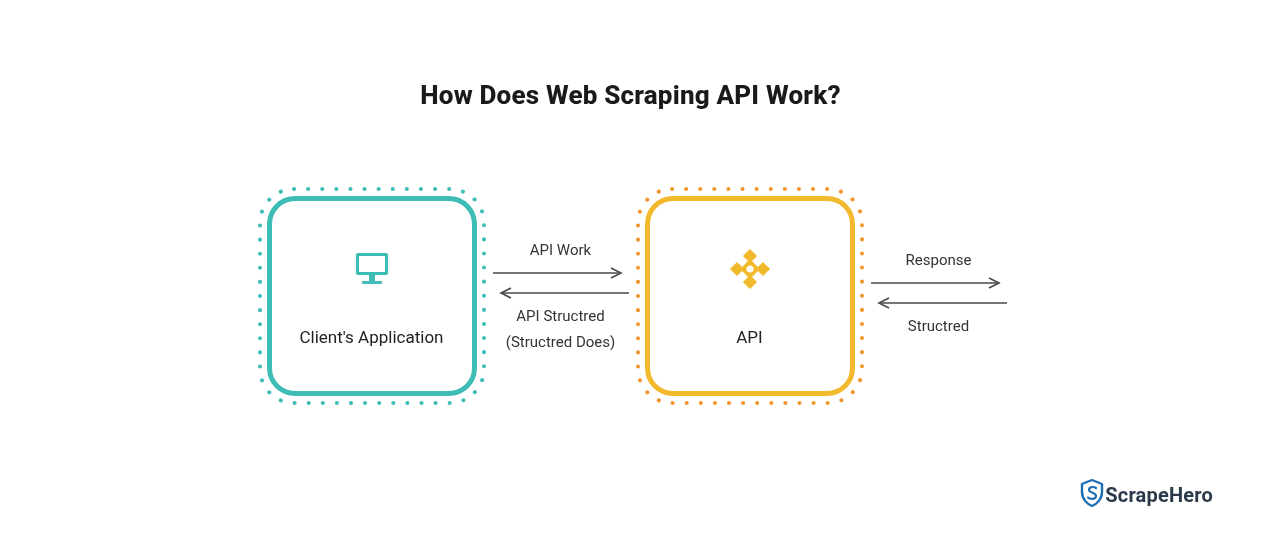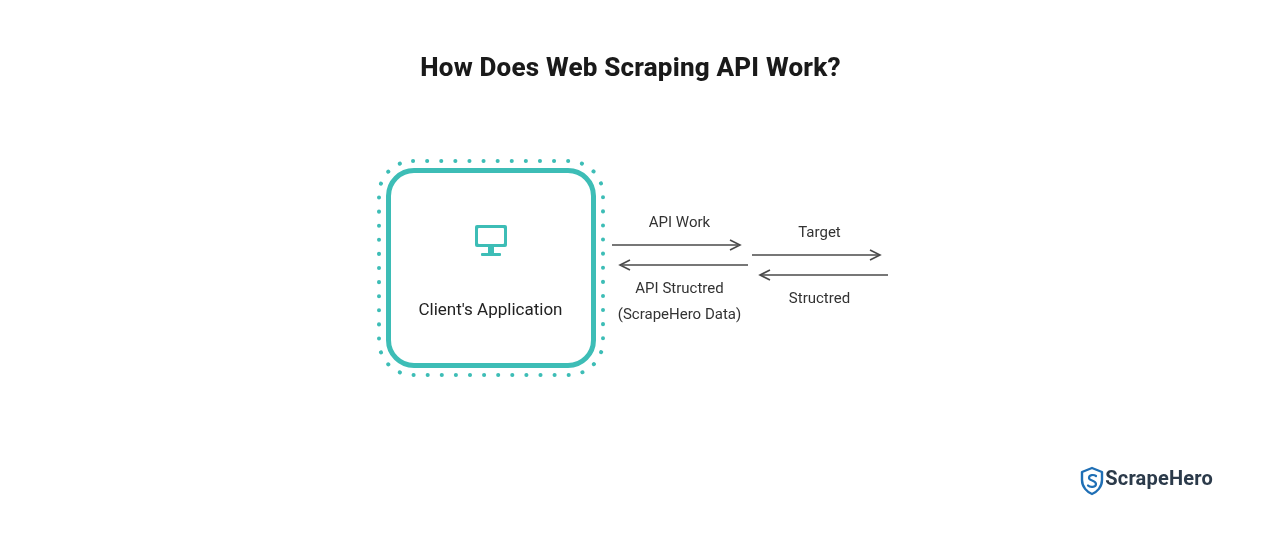--- a/index.html
+++ b/index.html
@@ -8,21 +8,21 @@
     height: 544px;
     background: #ffffff;
     font-family: -apple-system, BlinkMacSystemFont, "Segoe UI", Roboto, Arial, sans-serif;
     position: relative;
     color: #1a1a1a;
   }
   .title {
     text-align: center;
     font-size: 26px;
     font-weight: 800;
-    padding-top: 52px;
+    padding-top: 80px;
     letter-spacing: 0.2px;
   }
   .row {
     display: flex;
     align-items: center;
     justify-content: center;
     margin-top: 72px;
     gap: 0;
   }
   .box-wrap {
@@ -57,23 +57,23 @@
     flex-direction: column;
     align-items: center;
     gap: 6px;
     padding: 0 4px;
   }
   .conn .lbl { font-size: 15px; color: #333; text-align: center; line-height: 1.35; }
   .conn svg { display:block; }
   .brand {
     position: absolute;
     right: 48px;
-    bottom: 44px;
+    bottom: 32px;
     display: flex;
-    align-items: flex-start;
+    align-items: center;
     gap: 0;
   }
   .brand .bname {
     font-size: 20px;
     font-weight: 700;
     color: #2b3a4a;
     letter-spacing: 0.2px;
   }
 </style>
 </head>
@@ -106,26 +106,48 @@
     <span class="lbl">API Work</span>
     <svg width="140" height="14" viewBox="0 0 140 14">
       <line x1="2" y1="7" x2="128" y2="7" stroke="#4a4a4a" stroke-width="1.6"></line>
       <polyline points="120,2 130,7 120,12" fill="none" stroke="#4a4a4a" stroke-width="1.6"></polyline>
     </svg>
     <svg width="140" height="14" viewBox="0 0 140 14">
       <line x1="12" y1="7" x2="138" y2="7" stroke="#4a4a4a" stroke-width="1.6"></line>
       <polyline points="20,2 10,7 20,12" fill="none" stroke="#4a4a4a" stroke-width="1.6"></polyline>
     </svg>
     <span class="lbl">API Structred</span>
-    <span class="lbl">(ScrapeHero Data)</span>
+    <span class="lbl">(Structred Does)</span>
   </div>
 
+  <div class="box-wrap">
+    <div class="dots">
+      <svg viewBox="0 0 238 228">
+        <rect x="7" y="7" width="224" height="214" rx="34" ry="34" fill="none" stroke="#F2952D" stroke-width="4" stroke-linecap="round" stroke-dasharray="0.1 14"></rect>
+      </svg>
+    </div>
+    <div class="box" style="border-color:#F2B92D">
+      <span class="icon">
+        <svg width="46" height="46" viewBox="0 0 46 46">
+          <g transform="translate(23 23)">
+            <rect x="-7" y="-7" width="14" height="14" transform="rotate(45)" fill="#F2B92D"></rect>
+            <rect x="-5" y="-5" width="10" height="10" transform="translate(0 -13) rotate(45)" fill="#F2B92D"></rect>
+            <rect x="-5" y="-5" width="10" height="10" transform="translate(0 13) rotate(45)" fill="#F2B92D"></rect>
+            <rect x="-5" y="-5" width="10" height="10" transform="translate(-13 0) rotate(45)" fill="#F2B92D"></rect>
+            <rect x="-5" y="-5" width="10" height="10" transform="translate(13 0) rotate(45)" fill="#F2B92D"></rect>
+            <circle r="3.5" fill="#ffffff"></circle>
+          </g>
+        </svg>
+      </span>
+      <span class="label">API</span>
+    </div>
+  </div>
 
   <div class="conn">
-    <span class="lbl">Target</span>
+    <span class="lbl">Response</span>
     <svg width="140" height="14" viewBox="0 0 140 14">
       <line x1="2" y1="7" x2="128" y2="7" stroke="#4a4a4a" stroke-width="1.6"></line>
       <polyline points="120,2 130,7 120,12" fill="none" stroke="#4a4a4a" stroke-width="1.6"></polyline>
     </svg>
     <svg width="140" height="14" viewBox="0 0 140 14">
       <line x1="12" y1="7" x2="138" y2="7" stroke="#4a4a4a" stroke-width="1.6"></line>
       <polyline points="20,2 10,7 20,12" fill="none" stroke="#4a4a4a" stroke-width="1.6"></polyline>
     </svg>
     <span class="lbl">Structred</span>
     <span class="lbl"></span>

